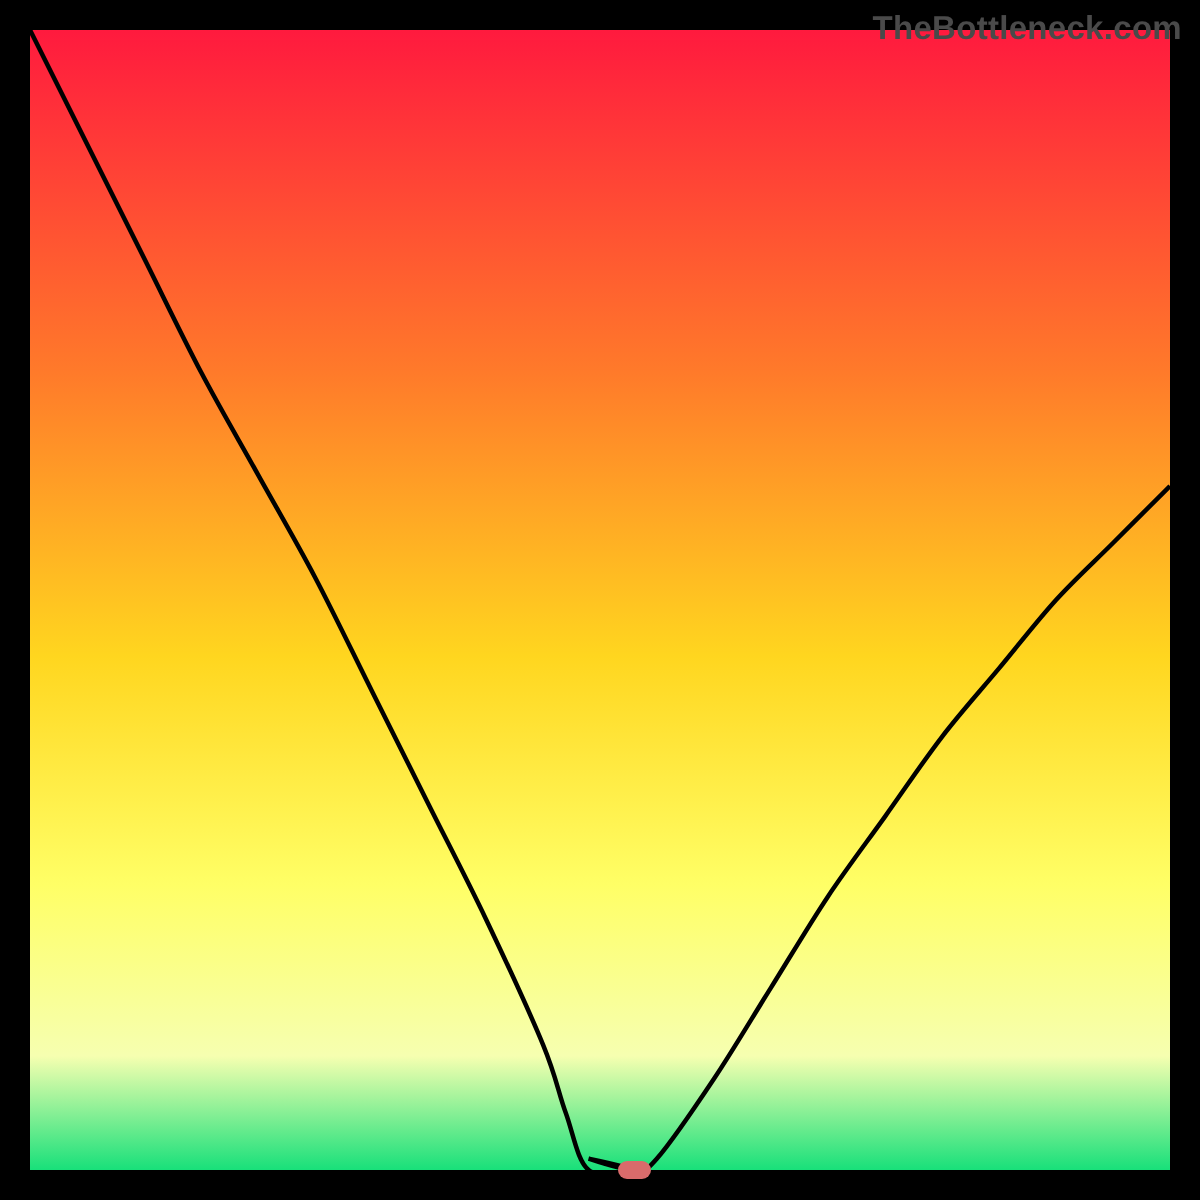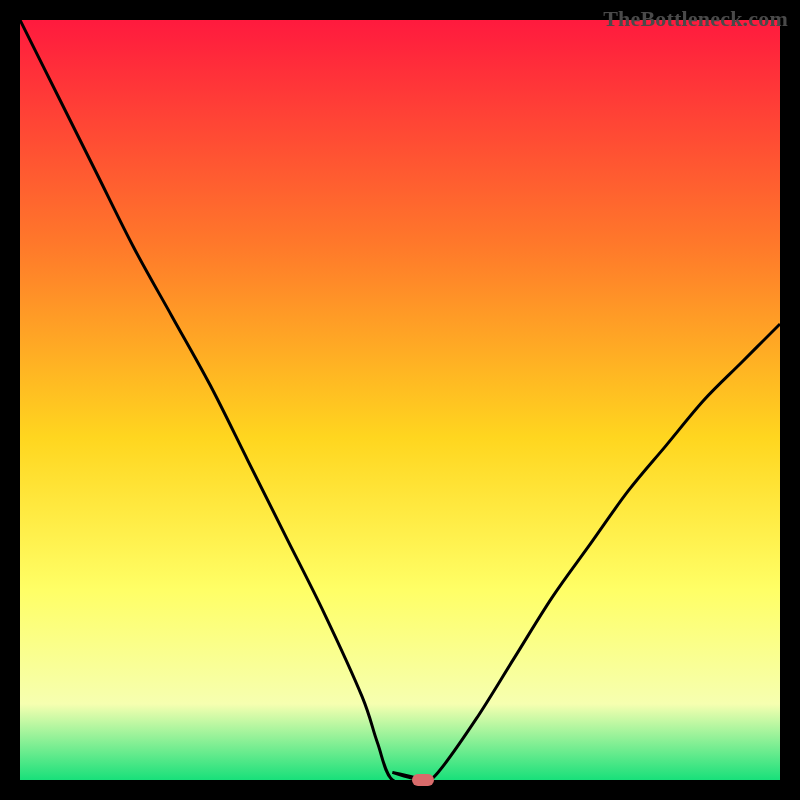--- a/index.html
+++ b/index.html
@@ -18,21 +18,20 @@
   }
   .watermark {
     position: absolute;
     top: 6px;
     right: 12px;
     color: #4a4a4a;
     font-size: 22px;
     font-weight: 600;
     letter-spacing: 0.2px;
     z-index: 5;
-    font-family: Liberation Serif, serif;
   }
   .plot {
     position: absolute;
     left: 20px;
     top: 20px;
     width: 760px;
     height: 760px;
   }
   .marker {
     position: absolute;

